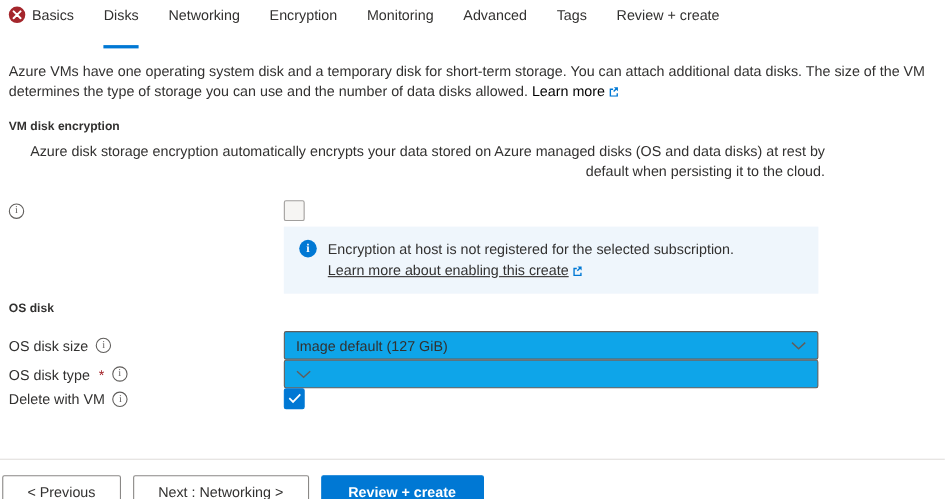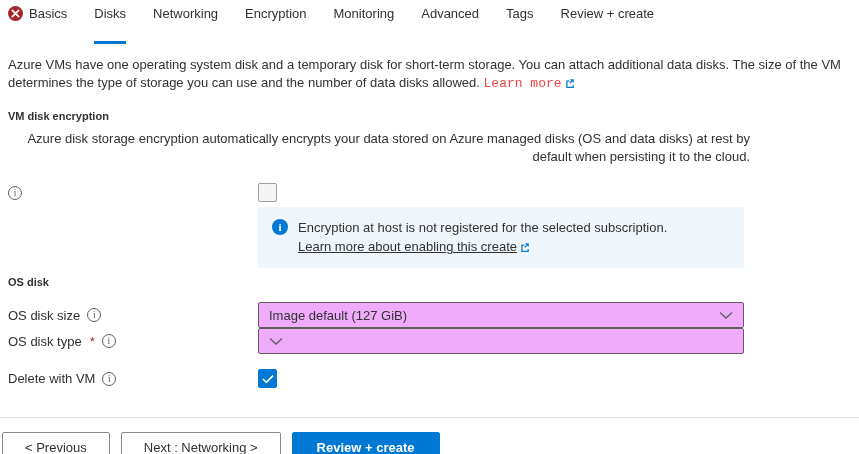--- a/index.html
+++ b/index.html
@@ -18,21 +18,21 @@
     display: flex; align-items: center; gap: 6px; white-space: nowrap;
   }
   .tab.selected { font-weight: normal; border-bottom: 3px solid #0078d4; padding-bottom: 20px; }
   .error-badge {
     width: 15px; height: 15px; border-radius: 50%; background: #a4262c;
     display: inline-flex; align-items: center; justify-content: center; flex: none;
   }
 
   
   .intro { margin-top: 12px; font-size: 13px; line-height: 18px; max-width: 836px; }
-  .link-inline { color: #ef4444; text-decoration: none; cursor: pointer; white-space: nowrap; font-family: Liberation Mono, monospace; }
+  .link-inline { color: #000000; text-decoration: none; cursor: pointer; white-space: nowrap; }
   .ext-icon { display: inline-block; vertical-align: -1px; margin-left: 3px; color: #0078d4; }
   .section-heading { margin-top: 8px; font-size: 11px; font-weight: bold; color: #323130; }
   .section-desc { margin-top: 8px; font-size: 13px; line-height: 18px; max-width: 742px; text-align: right; }
 
   
   .form-row { display: flex; align-items: center; }
   .form-label {
     width: 250px; flex: none; font-size: 13px; color: #323130;
     display: flex; align-items: center; gap: 7px;
   }
@@ -44,21 +44,21 @@
   }
   .checkbox {
     width: 19px; height: 19px; border-radius: 2px; flex: none; cursor: pointer;
     display: flex; align-items: center; justify-content: center;
   }
   .checkbox.unchecked { border: 1px solid #a19f9d; background: #f6f5f3; }
   .checkbox.checked { border: 1px solid #0078d4; background: #0078d4; }
 
   .select {
     width: 486px; height: 26px; border: 1px solid #605e5c; border-radius: 2px;
-    background: #f0abfc; display: flex; align-items: center; justify-content: space-between;
+    background: #0ea5e9; display: flex; align-items: center; justify-content: space-between;
     padding: 0 10px; font-size: 13px; color: #323130; cursor: pointer;
   }
 
   
   .info-box {
     margin-left: 250px; margin-top: 5px; width: 486px; min-height: 60px;
     background: #eff6fc; display: flex; padding: 11px 14px; gap: 10px;
   }
   .info-circle {
     width: 16px; height: 16px; border-radius: 50%; background: #0078d4; color: #fff;
@@ -168,21 +168,21 @@
       <span class="required">*</span>
       <span class="tip-icon">i</span>
     </div>
     <div class="select">
       <span><svg width="14" height="9" viewBox="0 0 14 9">
             <path d="M1 1.5l6 5.5 6-5.5" stroke="#605e5c" stroke-width="1.3" fill="none"></path>
           </svg></span>
     </div>
   </div>
 
-  <div class="form-row" style="margin-top:15px">
+  <div class="form-row" style="">
     <div class="form-label">
       <span>Delete with VM</span>
       <span class="tip-icon">i</span>
     </div>
     <div class="checkbox checked">
       <span><svg width="12" height="10" viewBox="0 0 12 10">
             <path d="M1 5l3.4 3.4L11 1.6" stroke="#fff" stroke-width="1.6" fill="none"></path>
           </svg></span>
     </div>
   </div>

